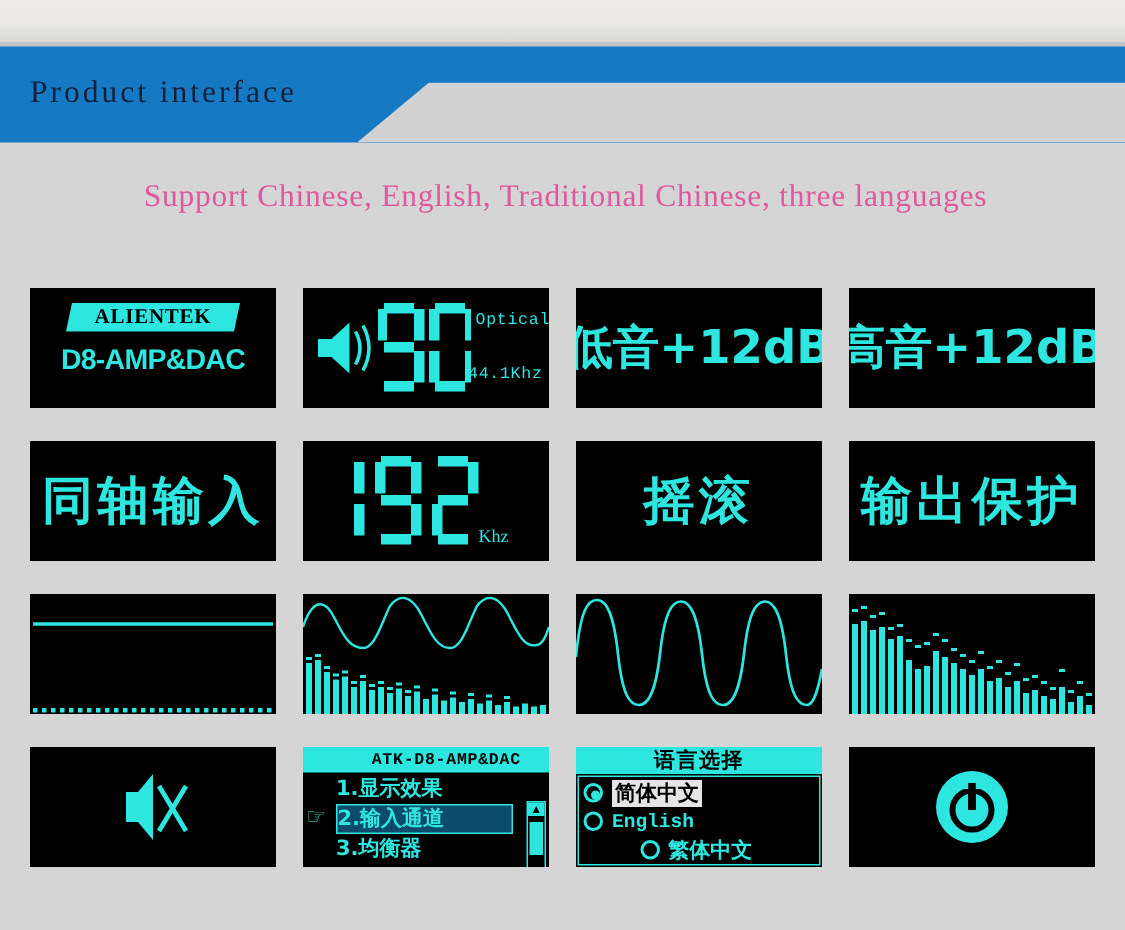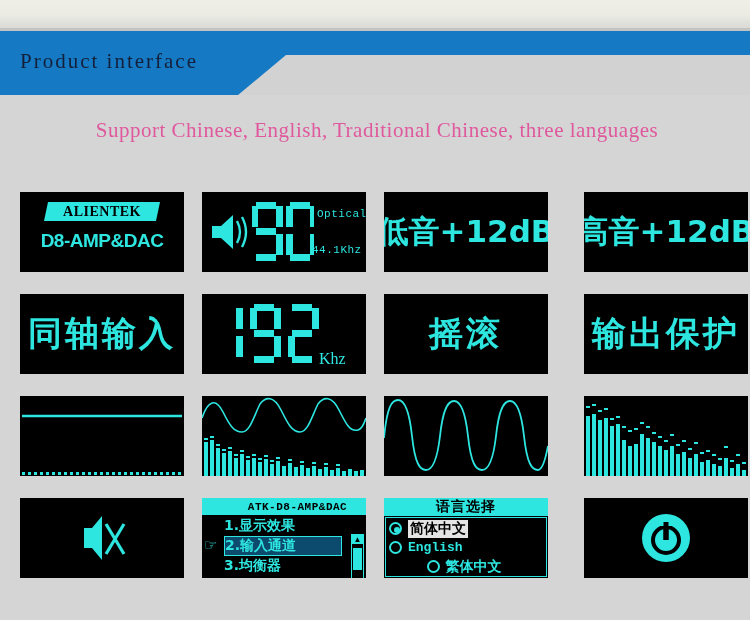--- a/index.html
+++ b/index.html
@@ -38,21 +38,21 @@
     text-align:center;
     font-family:"Liberation Serif", serif;
     font-size:21px; letter-spacing:0.5px;
     color:#e0589d;
     white-space:nowrap;
   }
 
   
   .grid { position:absolute; left:20px; top:192px; width:712px; height:388px; }
   .cell { position:absolute; width:164px; height:80px; background:#000; overflow:hidden; }
-  .c0 { left:0px; }  .c1 { left:182px; } .c2 { left:364px; } .c3 { left:564px; }
+  .c0 { left:0px; }  .c1 { left:182px; } .c2 { left:364px; } .c3 { left:546px; }
   .r0 { top:0px; }   .r1 { top:102px; }  .r2 { top:204px; }  .r3 { top:306px; }
 
   
   .logo-badge {
     position:absolute; left:26px; top:10px; width:112px; height:19px;
     background:#2ee6e0;
     transform: skewX(-12deg);
   }
   .logo-badge-text {
     position:absolute; left:26px; top:10px; width:112px; height:19px;
@@ -70,21 +70,21 @@
   .spk { position:absolute; }
 
   .side-lbl {
     position:absolute;
     font-family:"Liberation Mono", monospace;
     font-size:11px; color:#2ee6e0; letter-spacing:0.5px; white-space:nowrap;
   }
   .khz-lbl {
     position:absolute;
     font-family:"Liberation Serif", serif;
-    font-size:16px; color:#2ee6e0; white-space:nowrap;
+    font-size:12px; color:#2ee6e0; white-space:nowrap;
   }
 
   
   .cjk-line {
     position:absolute; left:0; top:0; width:164px; height:80px;
     display:flex; align-items:center; justify-content:center;
     font-family:"DejaVu Sans", sans-serif;
     font-weight:bold;
     color:#2ee6e0;
     white-space:nowrap;

